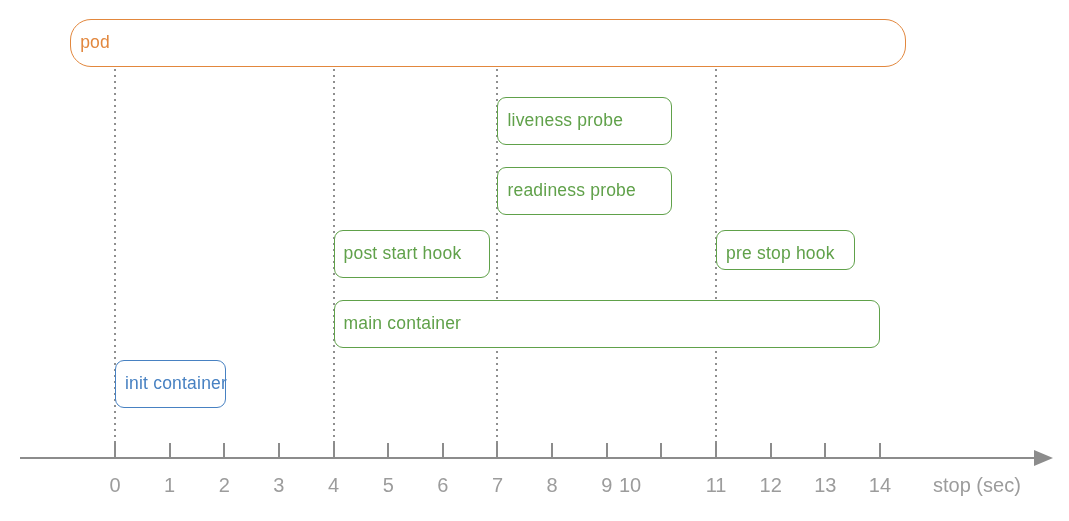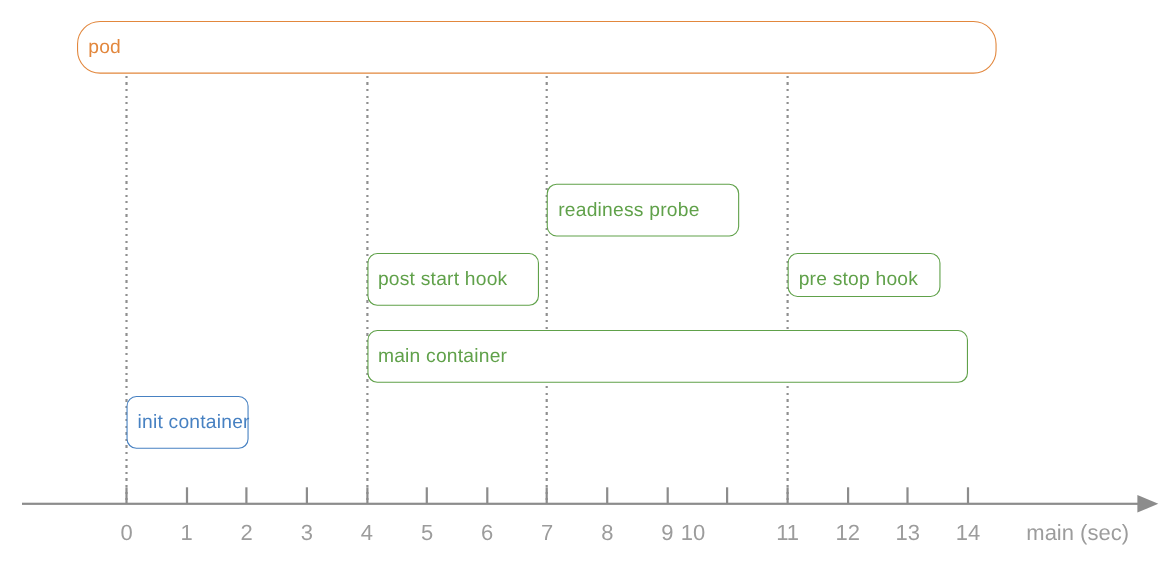--- a/index.html
+++ b/index.html
@@ -71,26 +71,27 @@
     color: #9c9c9c;
     white-space: nowrap;
   }
 </style>
 </head>
 <body>
 
 <div class="canvas" id="canvas">
   <div class="axis-line"></div>
   <div class="axis-arrow"></div>
-  <div class="axis-caption">main (sec)</div>
+  <div class="axis-caption">stop (sec)</div>
 <div class="gridline" style="left: 114px;"></div>
     <div class="gridline" style="left: 332.56px;"></div>
     <div class="gridline" style="left: 496.48px;"></div>
     <div class="gridline" style="left: 715.04px;"></div>
     <div class="box" style="left: 70.1952px; top: 19px; width: 836px; height: 48px; line-height: 45px; border-color: rgb(226, 135, 61); color: rgb(226, 135, 61); border-radius: 21px;">pod</div>
+    <div class="box" style="left: 497.48px; top: 97px; width: 174.848px; height: 48px; line-height: 45px; border-color: rgb(96, 161, 74); color: rgb(96, 161, 74);">liveness probe</div>
     <div class="box" style="left: 497.48px; top: 167px; width: 174.848px; height: 48px; line-height: 45px; border-color: rgb(96, 161, 74); color: rgb(96, 161, 74);">readiness probe</div>
     <div class="box" style="left: 333.56px; top: 230px; width: 156px; height: 48px; line-height: 45px; border-color: rgb(96, 161, 74); color: rgb(96, 161, 74);">post start hook</div>
     <div class="box" style="left: 716.04px; top: 230px; width: 139.332px; height: 40px; line-height: 45px; border-color: rgb(96, 161, 74); color: rgb(96, 161, 74);">pre stop hook</div>
     <div class="box" style="left: 333.56px; top: 300px; width: 546.4px; height: 48px; line-height: 45px; border-color: rgb(96, 161, 74); color: rgb(96, 161, 74);">main container</div>
     <div class="box" style="left: 115px; top: 360px; width: 111px; height: 48px; line-height: 45px; border-color: rgb(71, 129, 194); color: rgb(71, 129, 194);">init container</div>
     <div class="tick" style="left: 114px;"></div>
     <div class="tick-label" style="left: 87px;">0</div>
     <div class="tick" style="left: 168.64px;"></div>
     <div class="tick-label" style="left: 141.64px;">1</div>
     <div class="tick" style="left: 223.28px;"></div>

